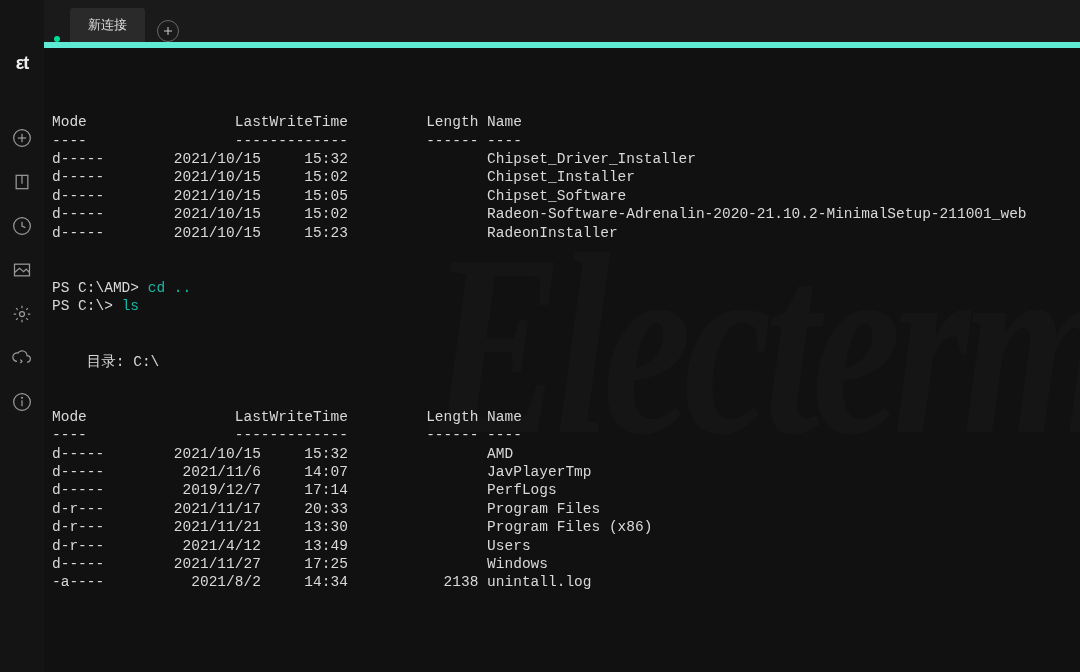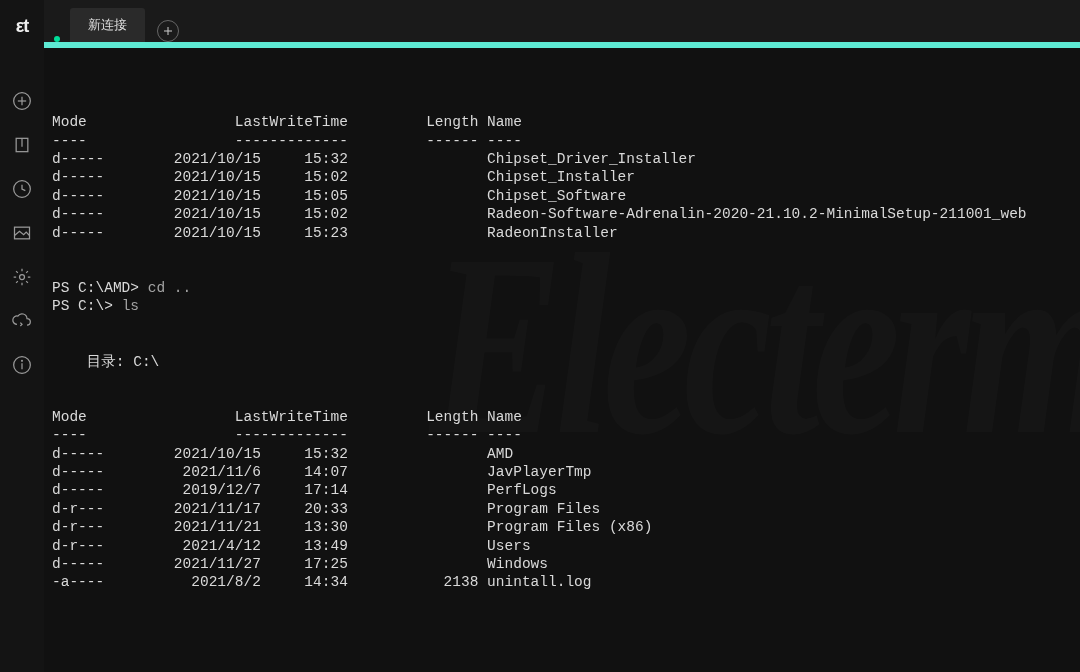--- a/index.html
+++ b/index.html
@@ -20,20 +20,21 @@
   align-items: center;
   padding-top: 16px;
   gap: 24px;
 }
 .sidebar .logo {
   font-size: 18px;
   font-weight: bold;
   color: #eee;
   font-family: sans-serif;
   letter-spacing: -1px;
+  margin-top: 37px;
 }
 .sidebar svg { width: 20px; height: 20px; stroke: #999; fill: none; stroke-width: 1.5; }
 .sidebar .icon { cursor: pointer; display: flex; align-items: center; justify-content: center; width: 20px; height: 20px; }
 .sidebar .gap { height: 6px; }
 .main {
   flex: 1;
   display: flex;
   flex-direction: column;
   min-width: 0;
 }
@@ -84,21 +85,21 @@
   background: #111;
   padding: 10px 0 0 8px;
   font-family: "Consolas", "Menlo", "Courier New", monospace;
   font-size: 14.5px;
   line-height: 1.27;
   color: #d9d9d9;
   white-space: pre;
   overflow: hidden;
   position: relative;
 }
-.y { color: #a3a3a3; }
+.y { color: #14b8a6; }
 .watermark {
   position: absolute;
   right: -30px;
   top: 170px;
   font-size: 200px;
   color: rgba(255,255,255,0.02);
   font-family: cursive, fantasy;
   font-style: italic;
   font-weight: bold;
   letter-spacing: -8px;

